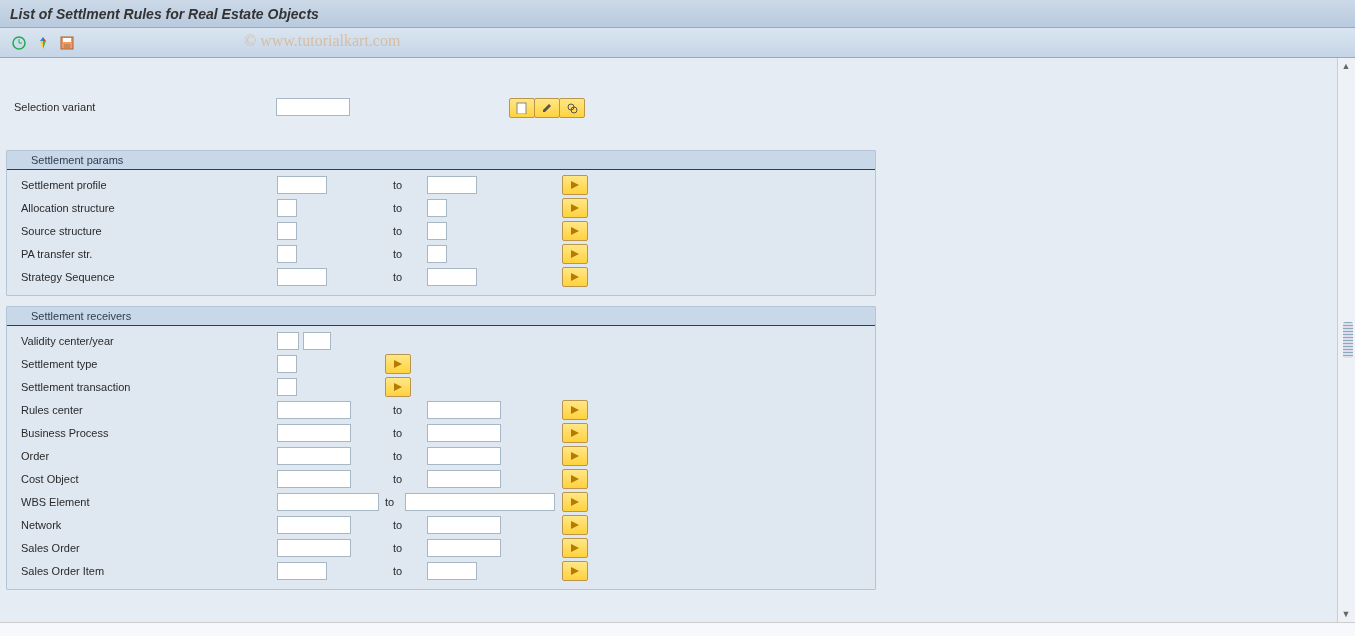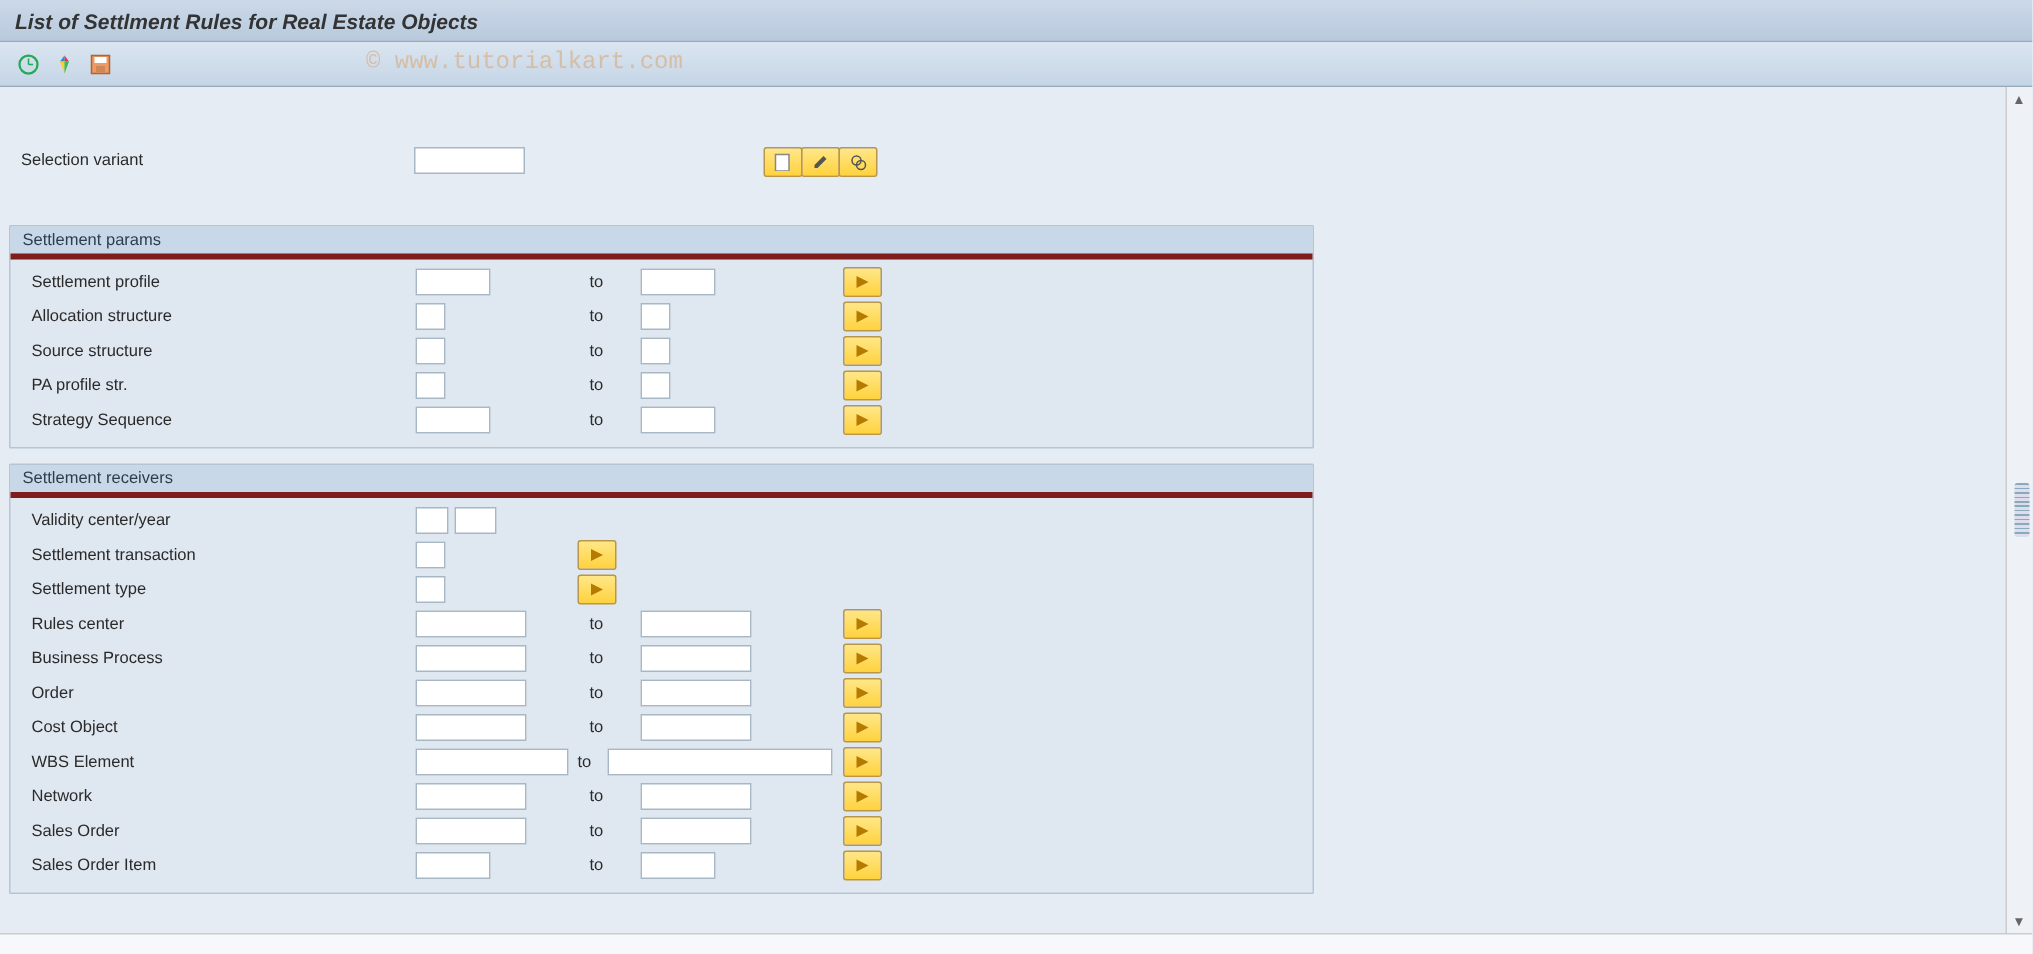--- a/index.html
+++ b/index.html
@@ -150,36 +150,36 @@
     .group {
       background: #dfe7f0;
       border: 1px solid #b5c5d6;
       margin-bottom: 10px;
       width: 870px;
       padding-bottom: 6px;
       border-radius: 1px;
     }
     .group-header {
       background: #c9d8e8;
-      padding: 3px 8px;
+      padding: 3px 24px;
       color: #2d3d50;
-      border-bottom: 4px solid #7f1d1d;
+      border-bottom: 1px solid #7f1d1d;
       margin-bottom: 4px;
     }
     .group .row { position: relative; }
     .top-sel-row { position: relative; height: 26px; margin: 30px 0 26px 0; }
 
     .watermark {
       position: absolute;
       top: 32px;
       left: 244px;
       color: rgba(216,168,120,0.6);
       font-size: 16px;
       pointer-events: none;
-      font-family: Liberation Mono, monospace;
+      font-family: Liberation Serif, serif;
     }
   </style>
 </head>
 <body>
 
 <div class="title-bar">
   <span class="title-text">List of Settlment Rules for Real Estate Objects</span>
 </div>
 
 <div class="toolbar">
@@ -261,21 +261,21 @@
       <span class="label-col">Source structure</span>
       <input class="input in-xs" value="" style="">
       <span class="to-col">to</span>
       <input class="input in-xs in-col2-pos" value="" style="">
       <div class="btn-col yellow-btn">
           <div class="arrow-right"></div>
         </div>
     </div>
 
     <div class="row">
-      <span class="label-col">PA profile str.</span>
+      <span class="label-col">PA transfer str.</span>
       <input class="input in-xs" value="" style="">
       <span class="to-col">to</span>
       <input class="input in-xs in-col2-pos" value="" style="">
       <div class="btn-col yellow-btn">
           <div class="arrow-right"></div>
         </div>
     </div>
 
     <div class="row">
       <span class="label-col">Strategy Sequence</span>
@@ -291,28 +291,28 @@
   <div class="group">
     <div class="group-header">Settlement receivers</div>
 
     <div class="row">
       <span class="label-col">Validity center/year</span>
       <input class="input in-xs" style="width: 22px;" value="">
       <input class="input in-sm" value="" style="">
     </div>
 
     <div class="row">
+      <span class="label-col">Settlement type</span>
+      <input class="input in-xs" value="" style="">
+      <div class="btn-col-near yellow-btn">
+          <div class="arrow-right"></div>
+        </div>
+    </div>
+    <div class="row">
       <span class="label-col">Settlement transaction</span>
-      <input class="input in-xs" value="" style="">
-      <div class="btn-col-near yellow-btn">
-          <div class="arrow-right"></div>
-        </div>
-    </div>
-    <div class="row">
-      <span class="label-col">Settlement type</span>
       <input class="input in-xs" value="" style="">
       <div class="btn-col-near yellow-btn">
           <div class="arrow-right"></div>
         </div>
     </div>
 
     <div class="row">
       <span class="label-col">Rules center</span>
       <input class="input in-lg" value="" style="">
       <span class="to-col">to</span>

